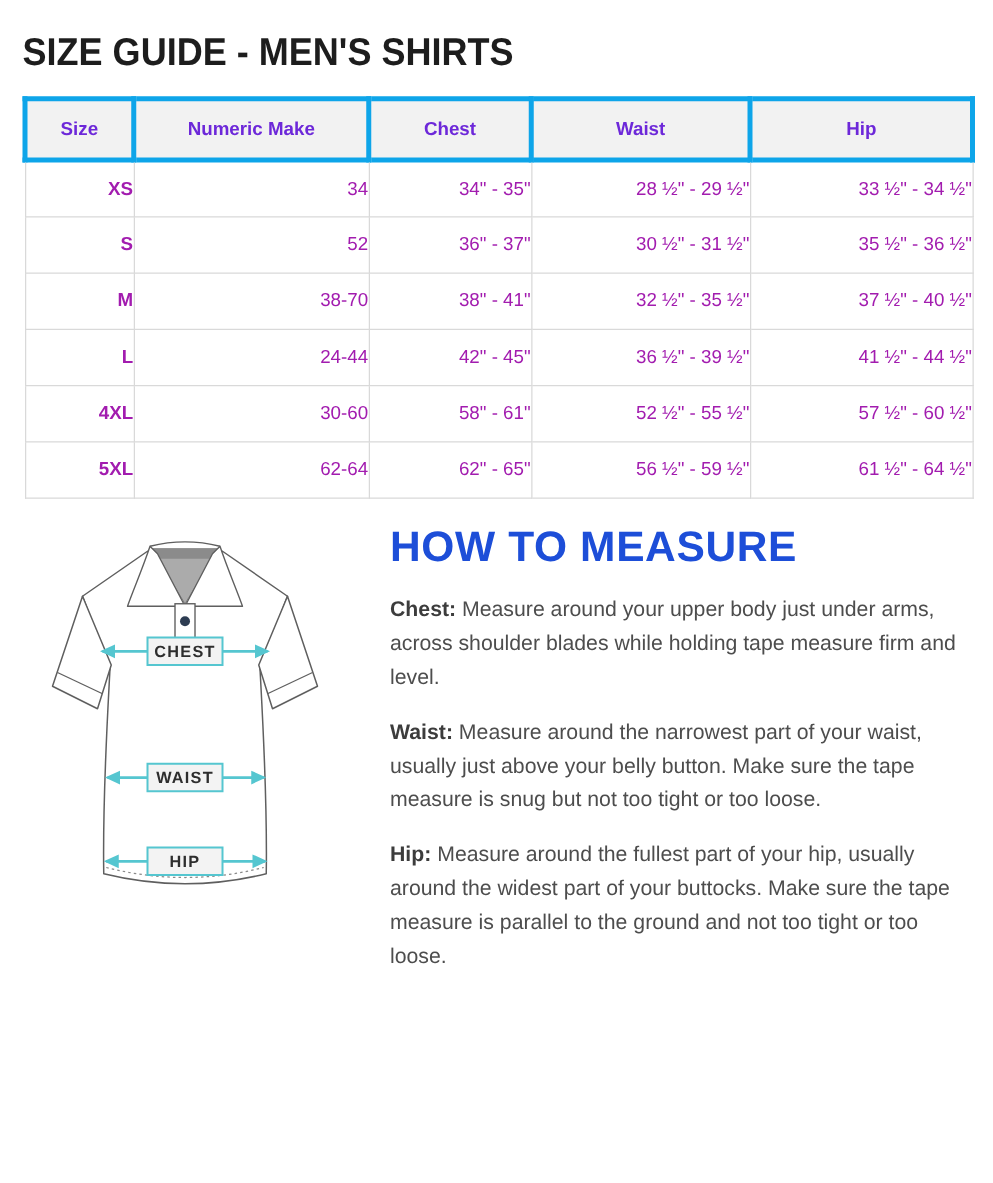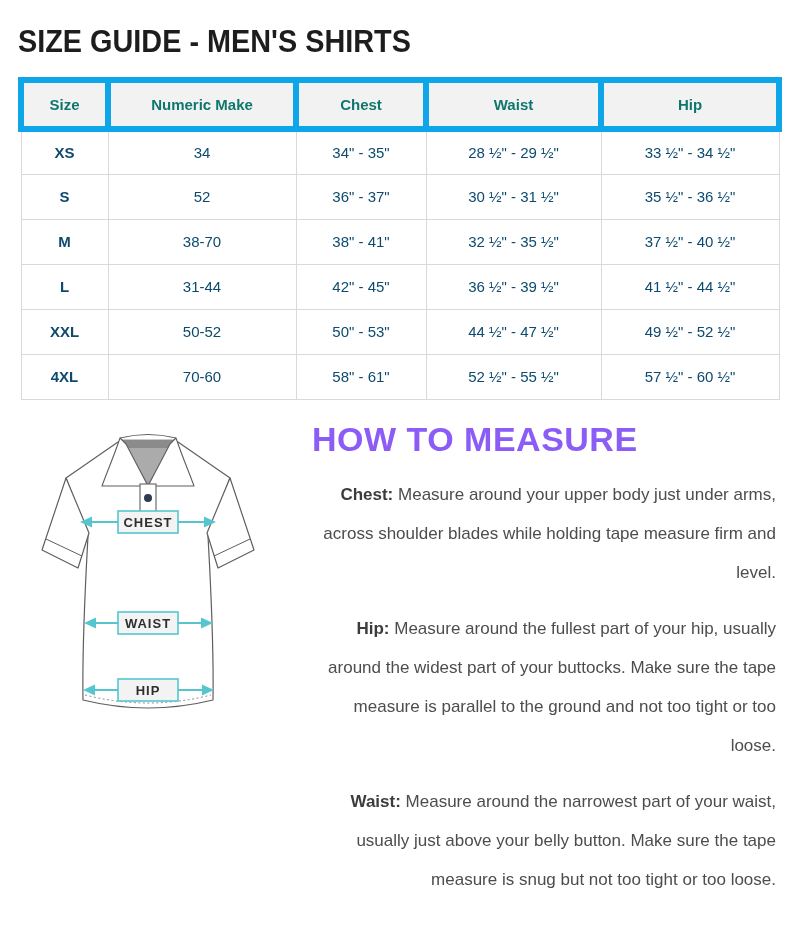--- a/index.html
+++ b/index.html
@@ -30,33 +30,34 @@
   table.size-table {
     width: 758px;
     border-collapse: collapse;
     table-layout: fixed;
     text-align: center;
   }
   table.size-table thead th {
     background: #f2f2f2;
     font-size: 15px;
     font-weight: bold;
-    color: #0f766e;
+    color: #6d28d9;
     height: 49px;
-    border: 6px solid #0ea5e9;
+    border: 4px solid #0ea5e9;
     vertical-align: middle;
   }
   table.size-table tbody th,
   table.size-table tbody td {
     height: 45px;
     border: 1px solid #d9d9d9;
     font-size: 15px;
-    color: #0c4a6e;
+    color: #a21caf;
     vertical-align: middle;
     background: #ffffff;
+    text-align: right;
   }
   table.size-table tbody th { font-weight: bold; }
   table.size-table tbody td { font-weight: normal; }
 
   
   .bottom-section {
     display: flex;
     margin-top: 18px;
     align-items: flex-start;
   }
@@ -66,30 +67,29 @@
     padding-top: 6px;
   }
   .measure-col {
     flex: 1;
     padding-left: 14px;
     padding-top: 2px;
   }
   .measure-heading {
     font-size: 34px;
     font-weight: bold;
-    color: #8b5cf6;
+    color: #1d4ed8;
     letter-spacing: 0.5px;
     margin-bottom: 16px;
   }
   .measure-col p {
     font-size: 17px;
-    line-height: 39px;
+    line-height: 27px;
     color: #4d4d4d;
     margin-bottom: 17px;
-    text-align: right;
   }
   .measure-col p b {
     color: #3c3c3c;
     font-weight: bold;
   }
 
   
   .diagram-label {
     font-family: "Liberation Sans", sans-serif;
     font-size: 13px;
@@ -139,38 +139,38 @@
         </tr>
         <tr>
           <th>M</th>
           <td>38-70</td>
           <td>38" - 41"</td>
           <td>32 ½" - 35 ½"</td>
           <td>37 ½" - 40 ½"</td>
         </tr>
         <tr>
           <th>L</th>
-          <td>31-44</td>
+          <td>24-44</td>
           <td>42" - 45"</td>
           <td>36 ½" - 39 ½"</td>
           <td>41 ½" - 44 ½"</td>
         </tr>
         <tr>
-          <th>XXL</th>
-          <td>50-52</td>
-          <td>50" - 53"</td>
-          <td>44 ½" - 47 ½"</td>
-          <td>49 ½" - 52 ½"</td>
-        </tr>
-        <tr>
           <th>4XL</th>
-          <td>70-60</td>
+          <td>30-60</td>
           <td>58" - 61"</td>
           <td>52 ½" - 55 ½"</td>
           <td>57 ½" - 60 ½"</td>
+        </tr>
+        <tr>
+          <th>5XL</th>
+          <td>62-64</td>
+          <td>62" - 65"</td>
+          <td>56 ½" - 59 ½"</td>
+          <td>61 ½" - 64 ½"</td>
         </tr>
       </tbody>
   </table>
 
   <div class="bottom-section">
 
     <div class="diagram-wrap">
       <svg width="272" height="336" viewBox="0 0 272 336">
 
         <path d="M 100 18 L 160 18 L 212 54 L 190 112
@@ -224,19 +224,19 @@
           <rect x="100" y="255" width="60" height="22" fill="#f3f3f3" stroke="#55c6d0" stroke-width="1.6"></rect>
           <text class="diagram-label" x="130" y="270.5" text-anchor="middle">HIP</text>
         </g>
       </svg>
     </div>
 
     <div class="measure-col">
       <h2 class="measure-heading">HOW TO MEASURE</h2>
       <div>
           <p><b>Chest: </b>Measure around your upper body just under arms, across shoulder blades while holding tape measure firm and level.</p>
+          <p><b>Waist: </b>Measure around the narrowest part of your waist, usually just above your belly button. Make sure the tape measure is snug but not too tight or too loose.</p>
           <p><b>Hip: </b>Measure around the fullest part of your hip, usually around the widest part of your buttocks. Make sure the tape measure is parallel to the ground and not too tight or too loose.</p>
-          <p><b>Waist: </b>Measure around the narrowest part of your waist, usually just above your belly button. Make sure the tape measure is snug but not too tight or too loose.</p>
         </div>
     </div>
 
   </div>
 </div>
 
 </body></html>

